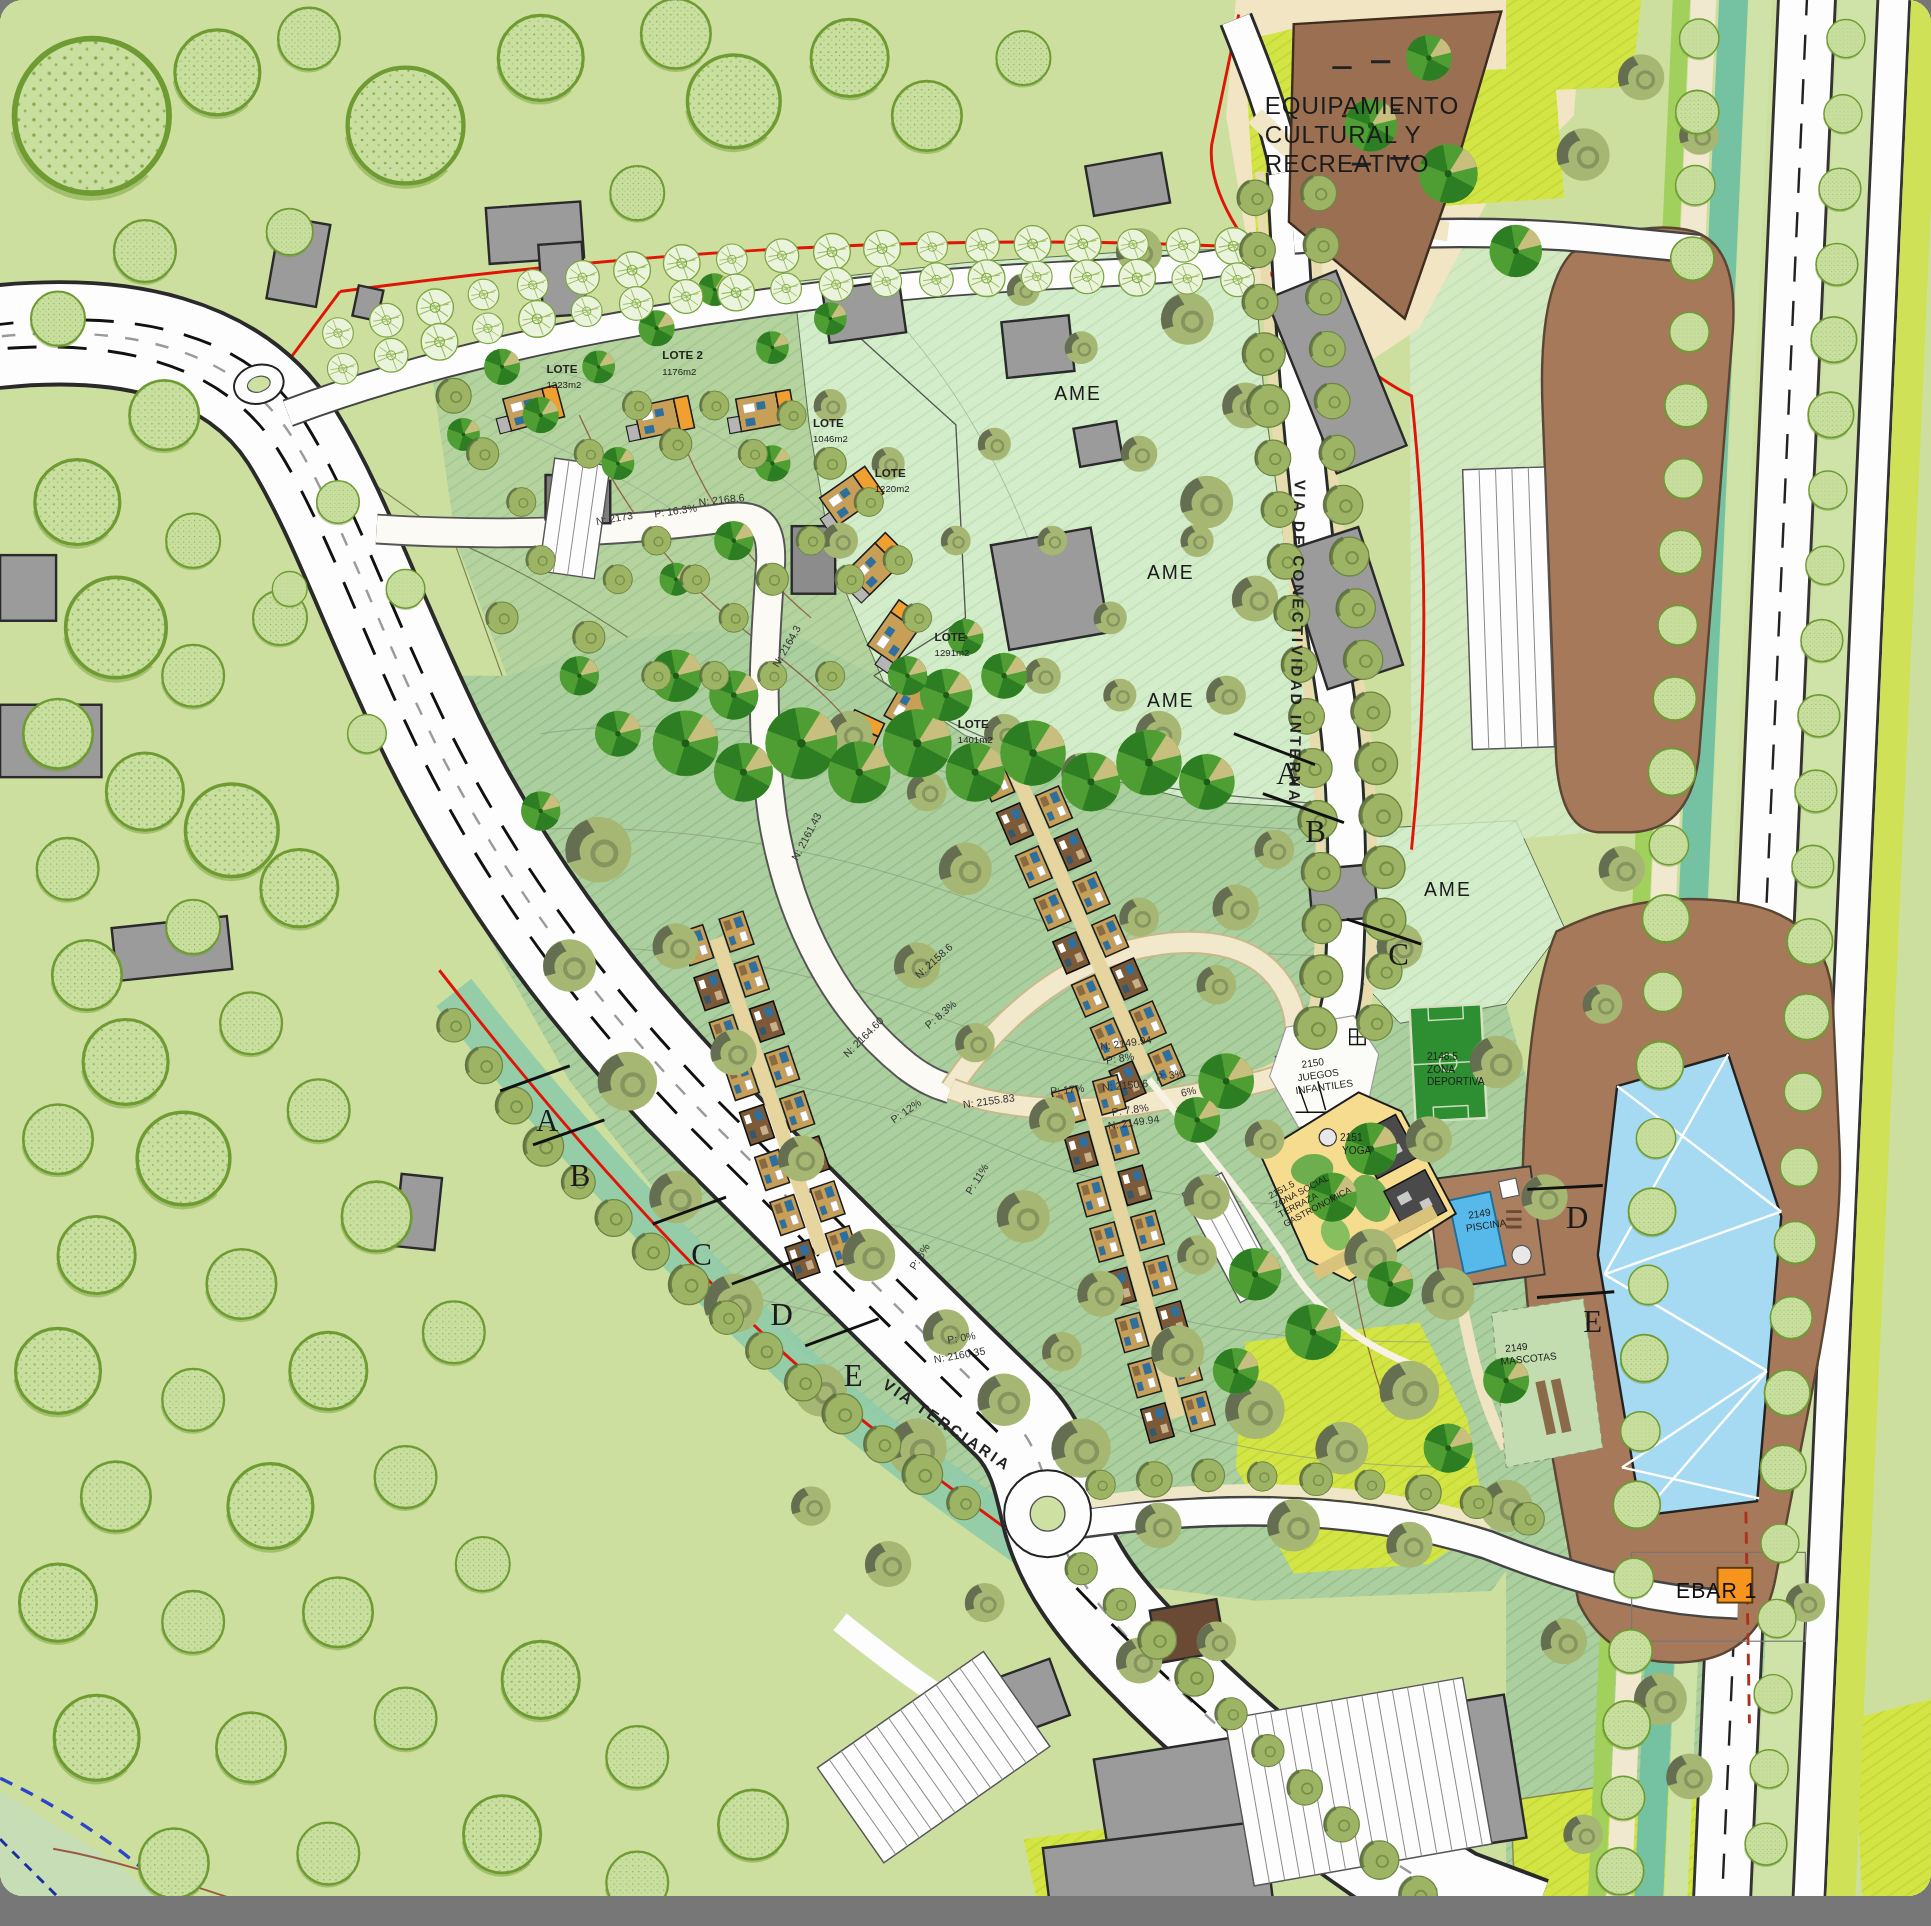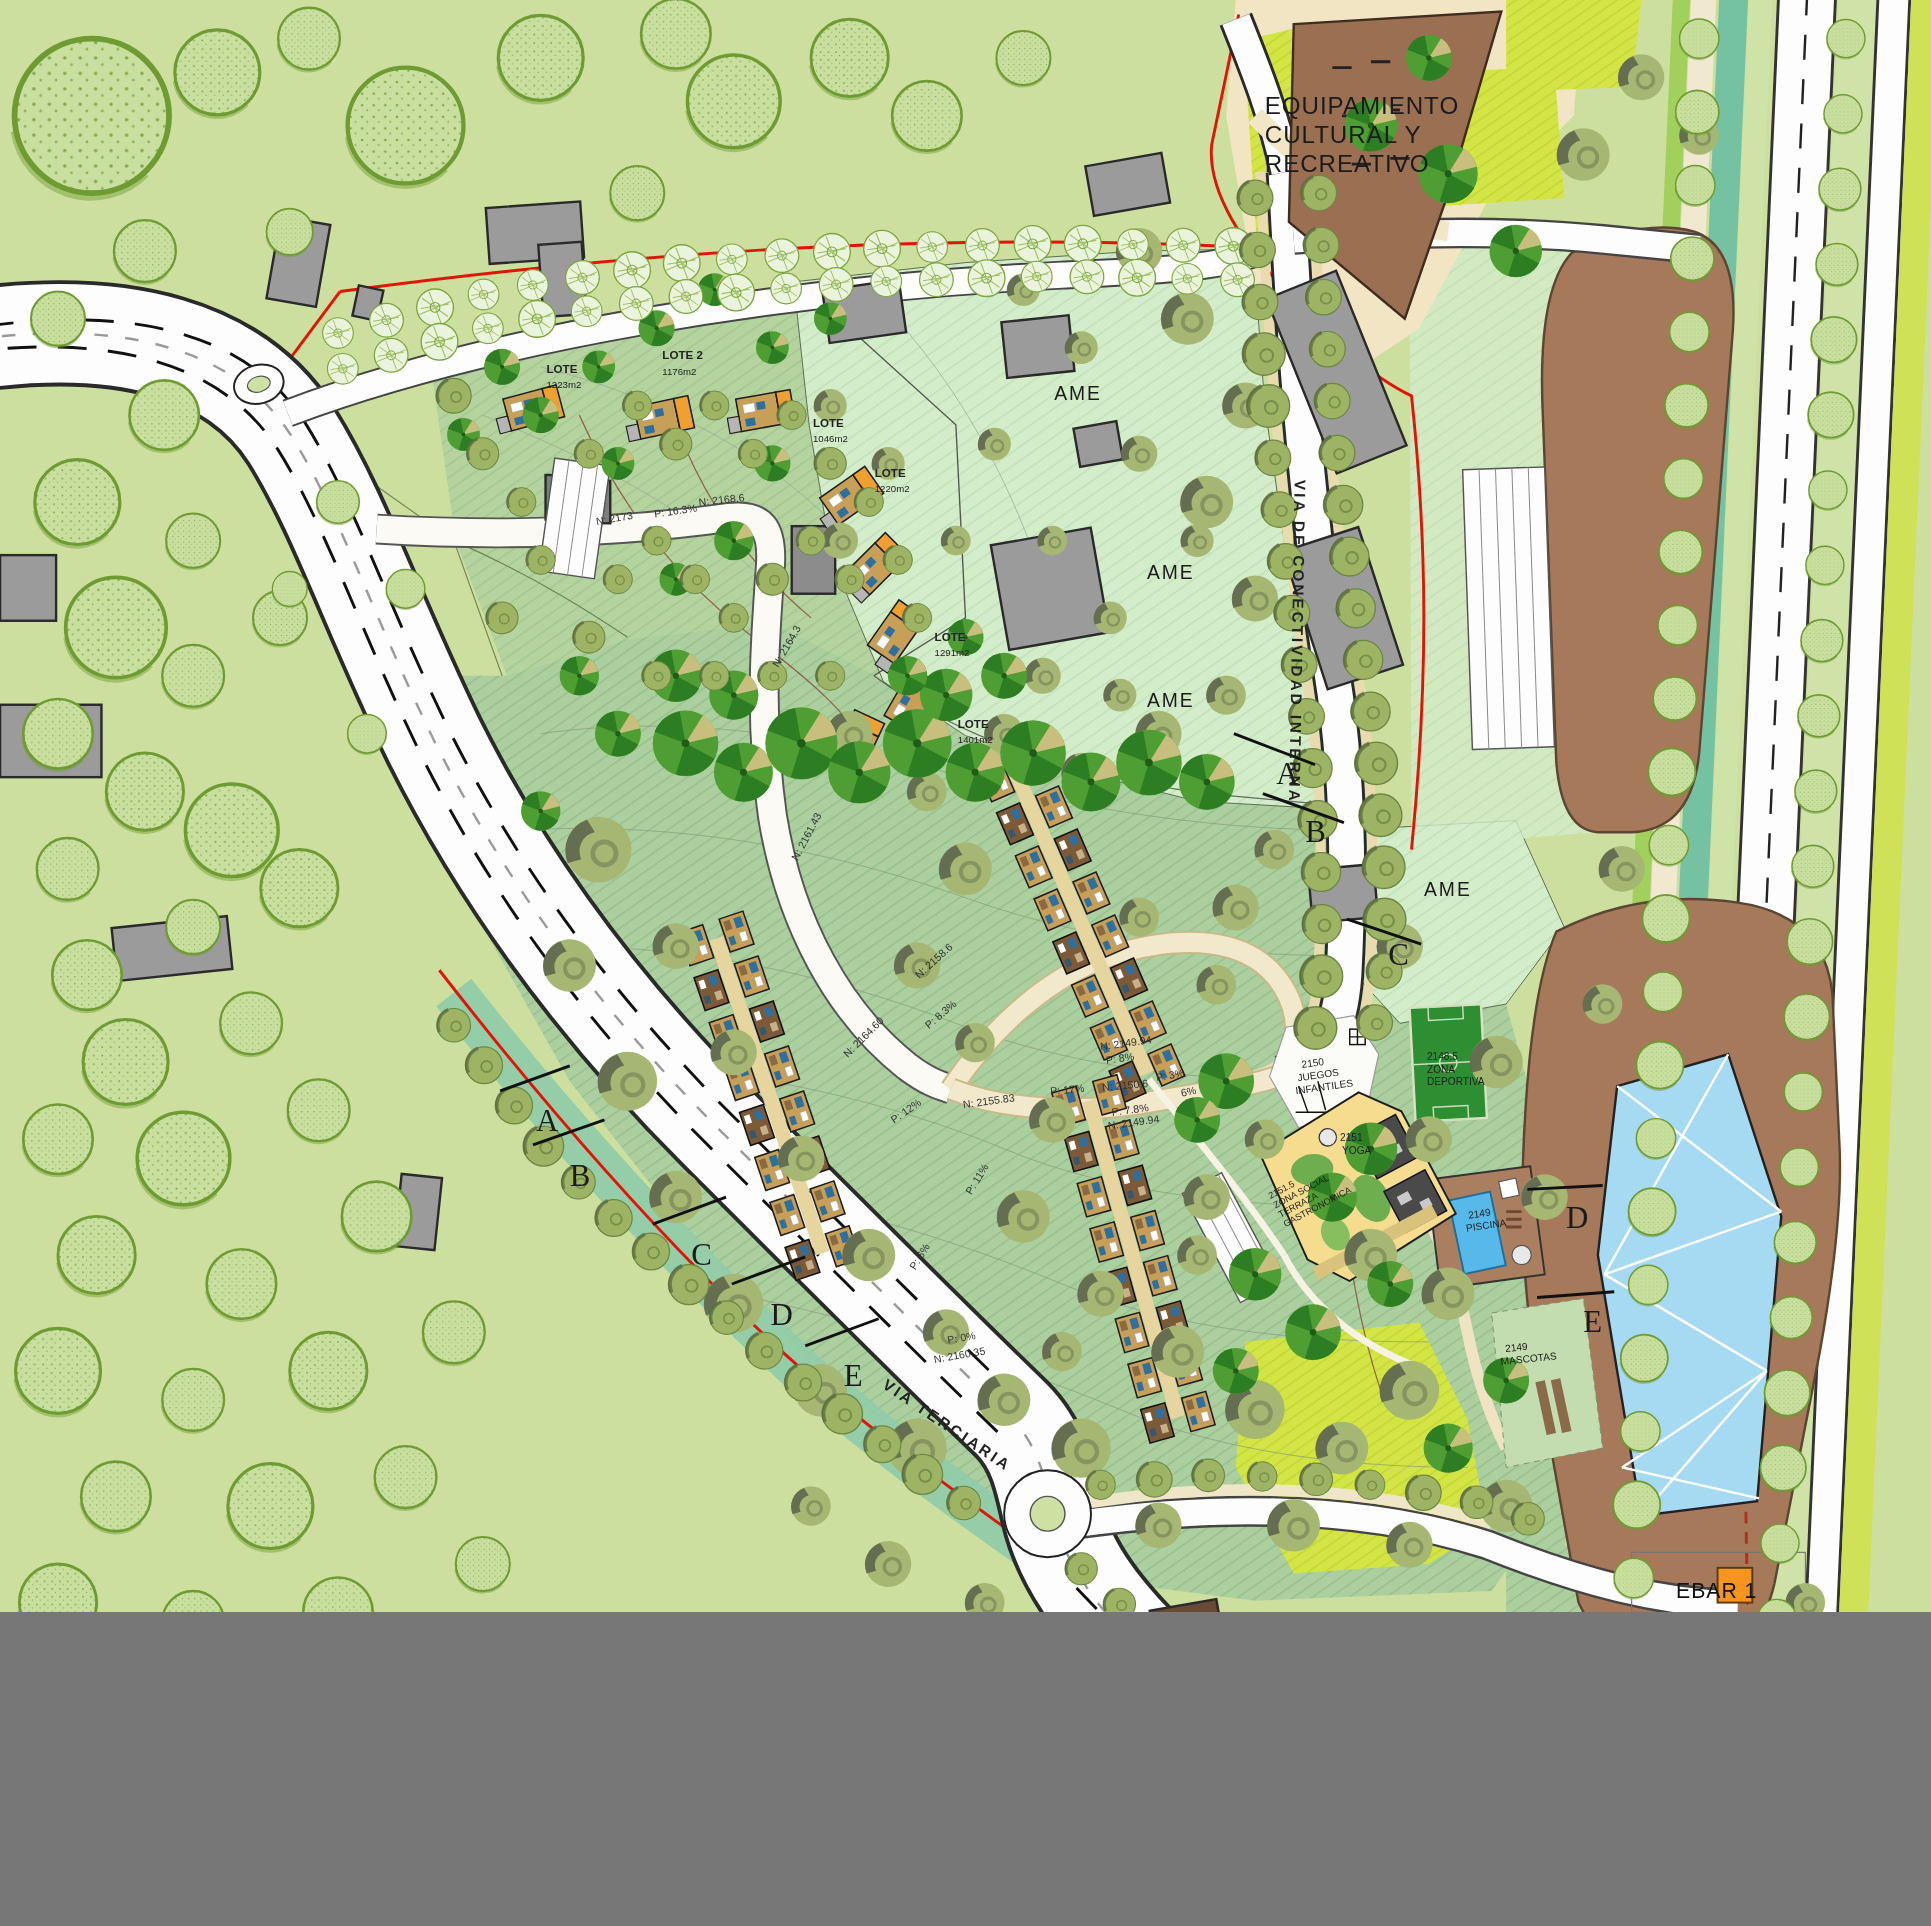--- a/index.html
+++ b/index.html
@@ -1,16 +1,16 @@
 <!DOCTYPE html>
 <html><head>
 <meta charset="utf-8">
 <style>
   html,body{margin:0;padding:0;background:#777;}
-  .canvas{position:relative;width:1931px;height:1612px;overflow:hidden;background:#cddf9e;font-family:"Liberation Sans",sans-serif;}
+  .canvas{position:relative;width:1931px;height:1896px;overflow:hidden;background:#cddf9e;font-family:"Liberation Sans",sans-serif;border-radius:23px;}
   .canvas svg{position:absolute;left:0;top:0;}
   text{font-family:"Liberation Sans",sans-serif;fill:#1b1b1b;}
   .t-equip{font-size:25px;letter-spacing:1px;}
   .t-ame{font-size:20px;letter-spacing:2px;}
   .t-sec{font-family:"Liberation Serif",serif;font-size:32px;}
   .t-road{font-size:16px;letter-spacing:3px;font-weight:600;fill:#222;}
   .t-lote{font-size:12px;font-weight:700;fill:#222;}
   .t-lotearea{font-size:10px;fill:#222;}
   .t-mark{font-size:11px;fill:#333;}
   .t-tiny{font-size:10.5px;fill:#1e1e1e;}

